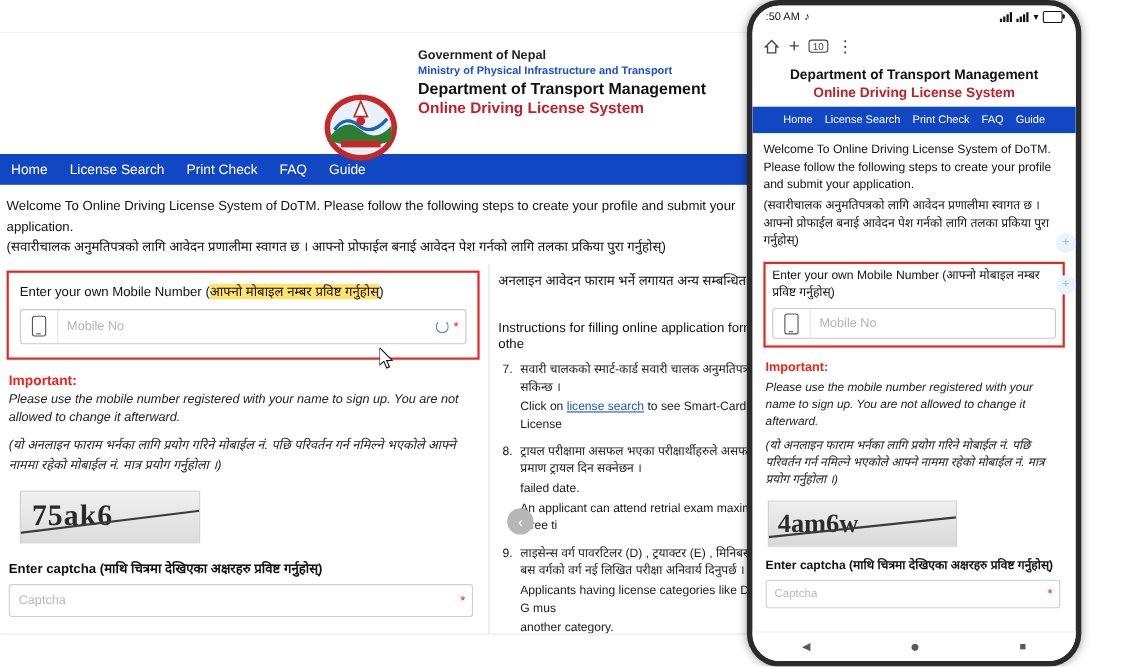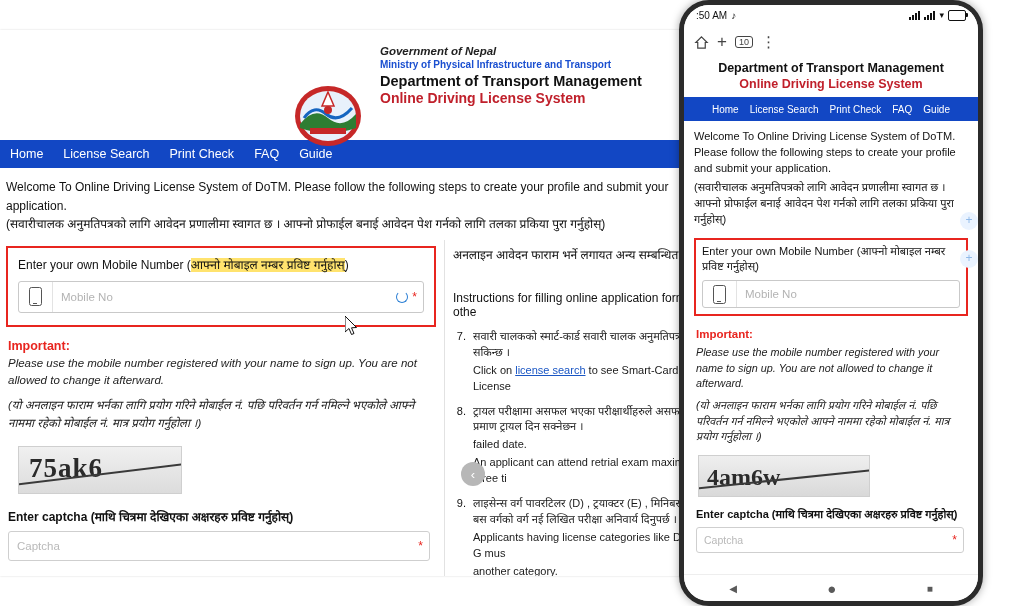--- a/index.html
+++ b/index.html
@@ -40,21 +40,21 @@
   }
   .emblem {
     position: absolute;
     left: 292px;
     top: 50px;
     width: 72px;
     height: 68px;
   }
   .emblem svg { display:block; }
   .hdr-text { margin-left: 90px; line-height: 1.28; }
-  .hdr-gov { font-size: 11.5px; color: #222; font-weight: bold; font-style: italic; }
+  .hdr-gov { font-size: 11.5px; color: #222; font-weight: bold; }
   .hdr-min { font-size: 10px; color: #1a4fd0; font-weight: bold; }
   .hdr-dept { font-size: 14.5px; color: #111; font-weight: bold; }
   .hdr-sys { font-size: 14px; color: #c0202b; font-weight: bold; }
 
   .desk-nav {
     background: #1247c4;
     height: 28px;
     display: flex;
     align-items: center;
     gap: 20px;

